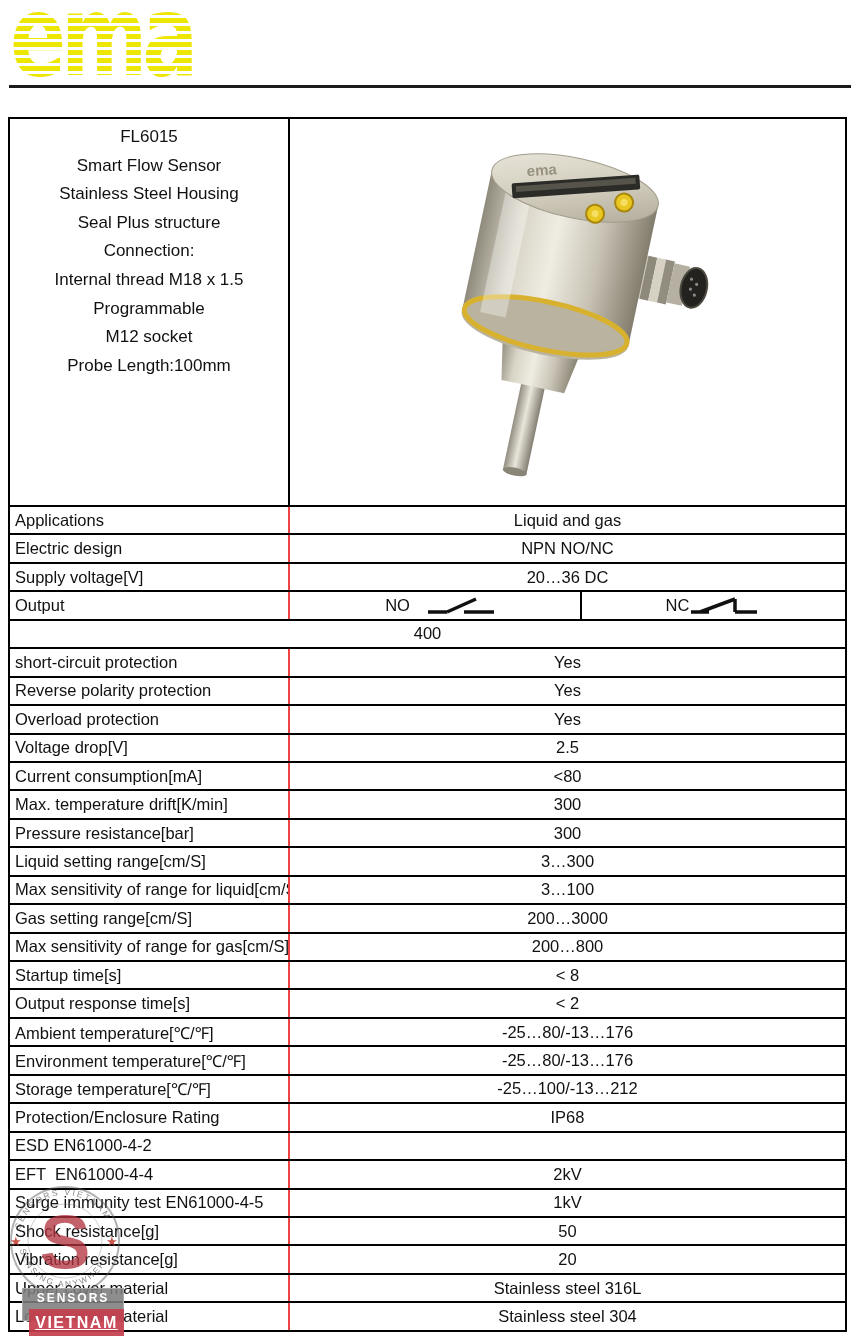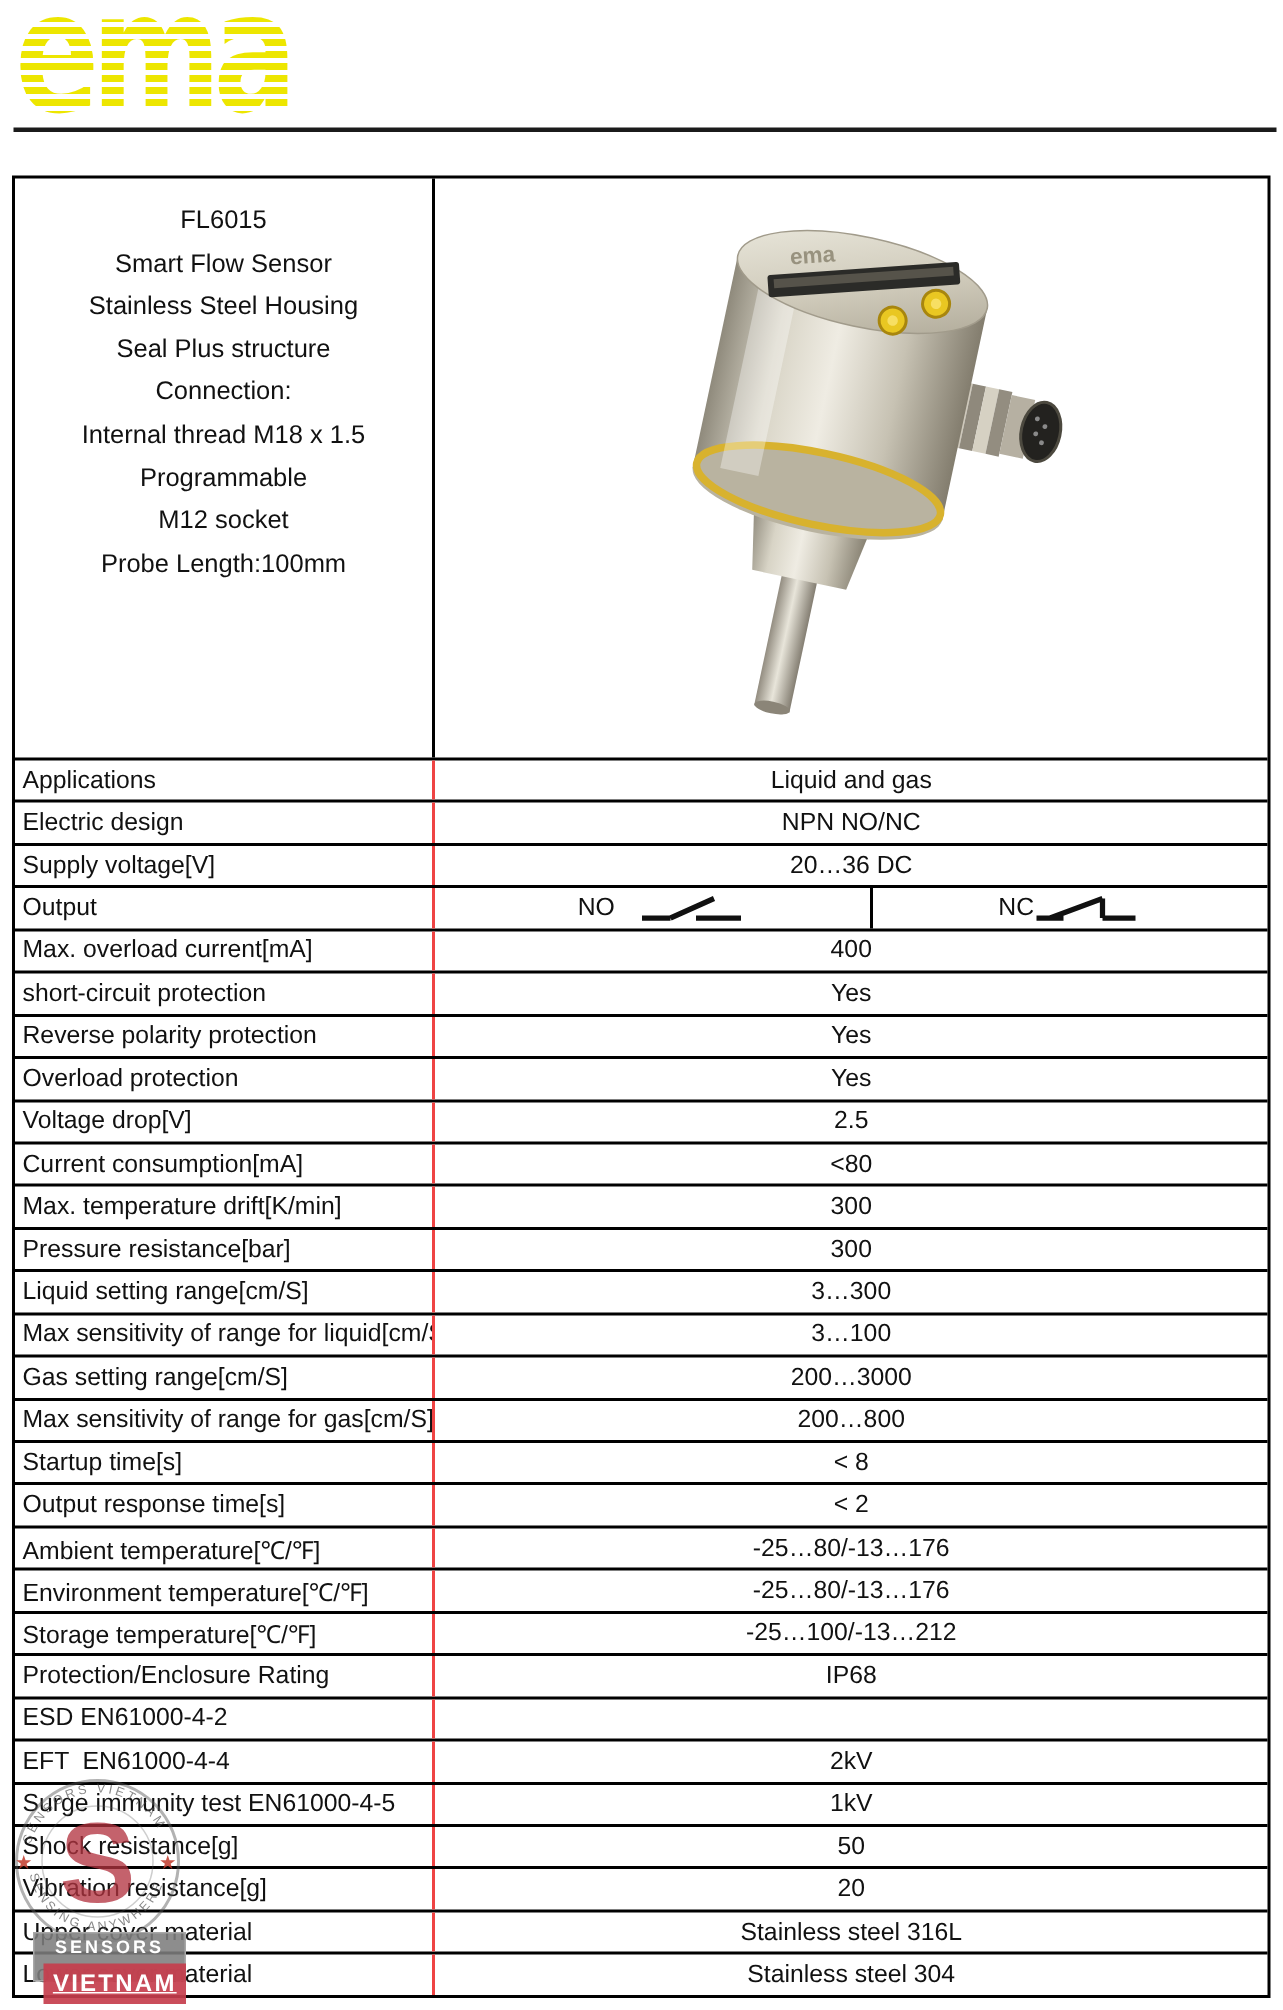--- a/index.html
+++ b/index.html
@@ -17,21 +17,21 @@
   }
   .top-rule{position:absolute;left:9px;top:85px;width:842px;height:3px;background:#1b1b1b;}
   
   .spec-table{
     position:absolute;left:8px;top:117px;width:839px;height:1215px;
     border:2px solid #000;box-sizing:border-box;background:#fff;
   }
   .header-row{display:flex;height:386px;border-bottom:2px solid #000;}
   .product-cell{
     width:278px;border-right:2px solid #000;box-sizing:content-box;
-    padding-top:14px;text-align:center;
+    padding-top:4px;text-align:center;
   }
   .product-line{font-size:17px;line-height:28.6px;white-space:pre;}
   .photo-cell{flex:1;position:relative;overflow:hidden;}
   .photo-cell svg{position:absolute;left:150px;top:6px;}
   .srow{display:flex;height:26.45px;border-bottom:2px solid #000;font-size:16.5px;}
   .srow:last-child{border-bottom:none;}
   .slabel{
     width:273px;border-right:2px solid #ef4444;padding-left:5px;
     display:flex;align-items:center;white-space:pre;overflow:hidden;
   }
@@ -158,21 +158,20 @@
           </svg>
         </div>
         <div class="snc">
           <span>NC</span>
           <svg width="72" height="22" viewBox="0 0 72 22">
             <path d="M2 17 H20 M11 17 L46 4 M46 4 V17 M46 17 H68" stroke="#111" stroke-width="3.5" fill="none"></path>
           </svg>
         </div>
       </div>
       <div class="srow">
-        <div class="slabel">Max. overload current[mA]</div>
         <div class="svalue">400</div>
       </div>
       <div class="srow">
         <div class="slabel">short-circuit protection</div>
         <div class="svalue">Yes</div>
       </div>
       <div class="srow">
         <div class="slabel">Reverse polarity protection</div>
         <div class="svalue">Yes</div>
       </div>

